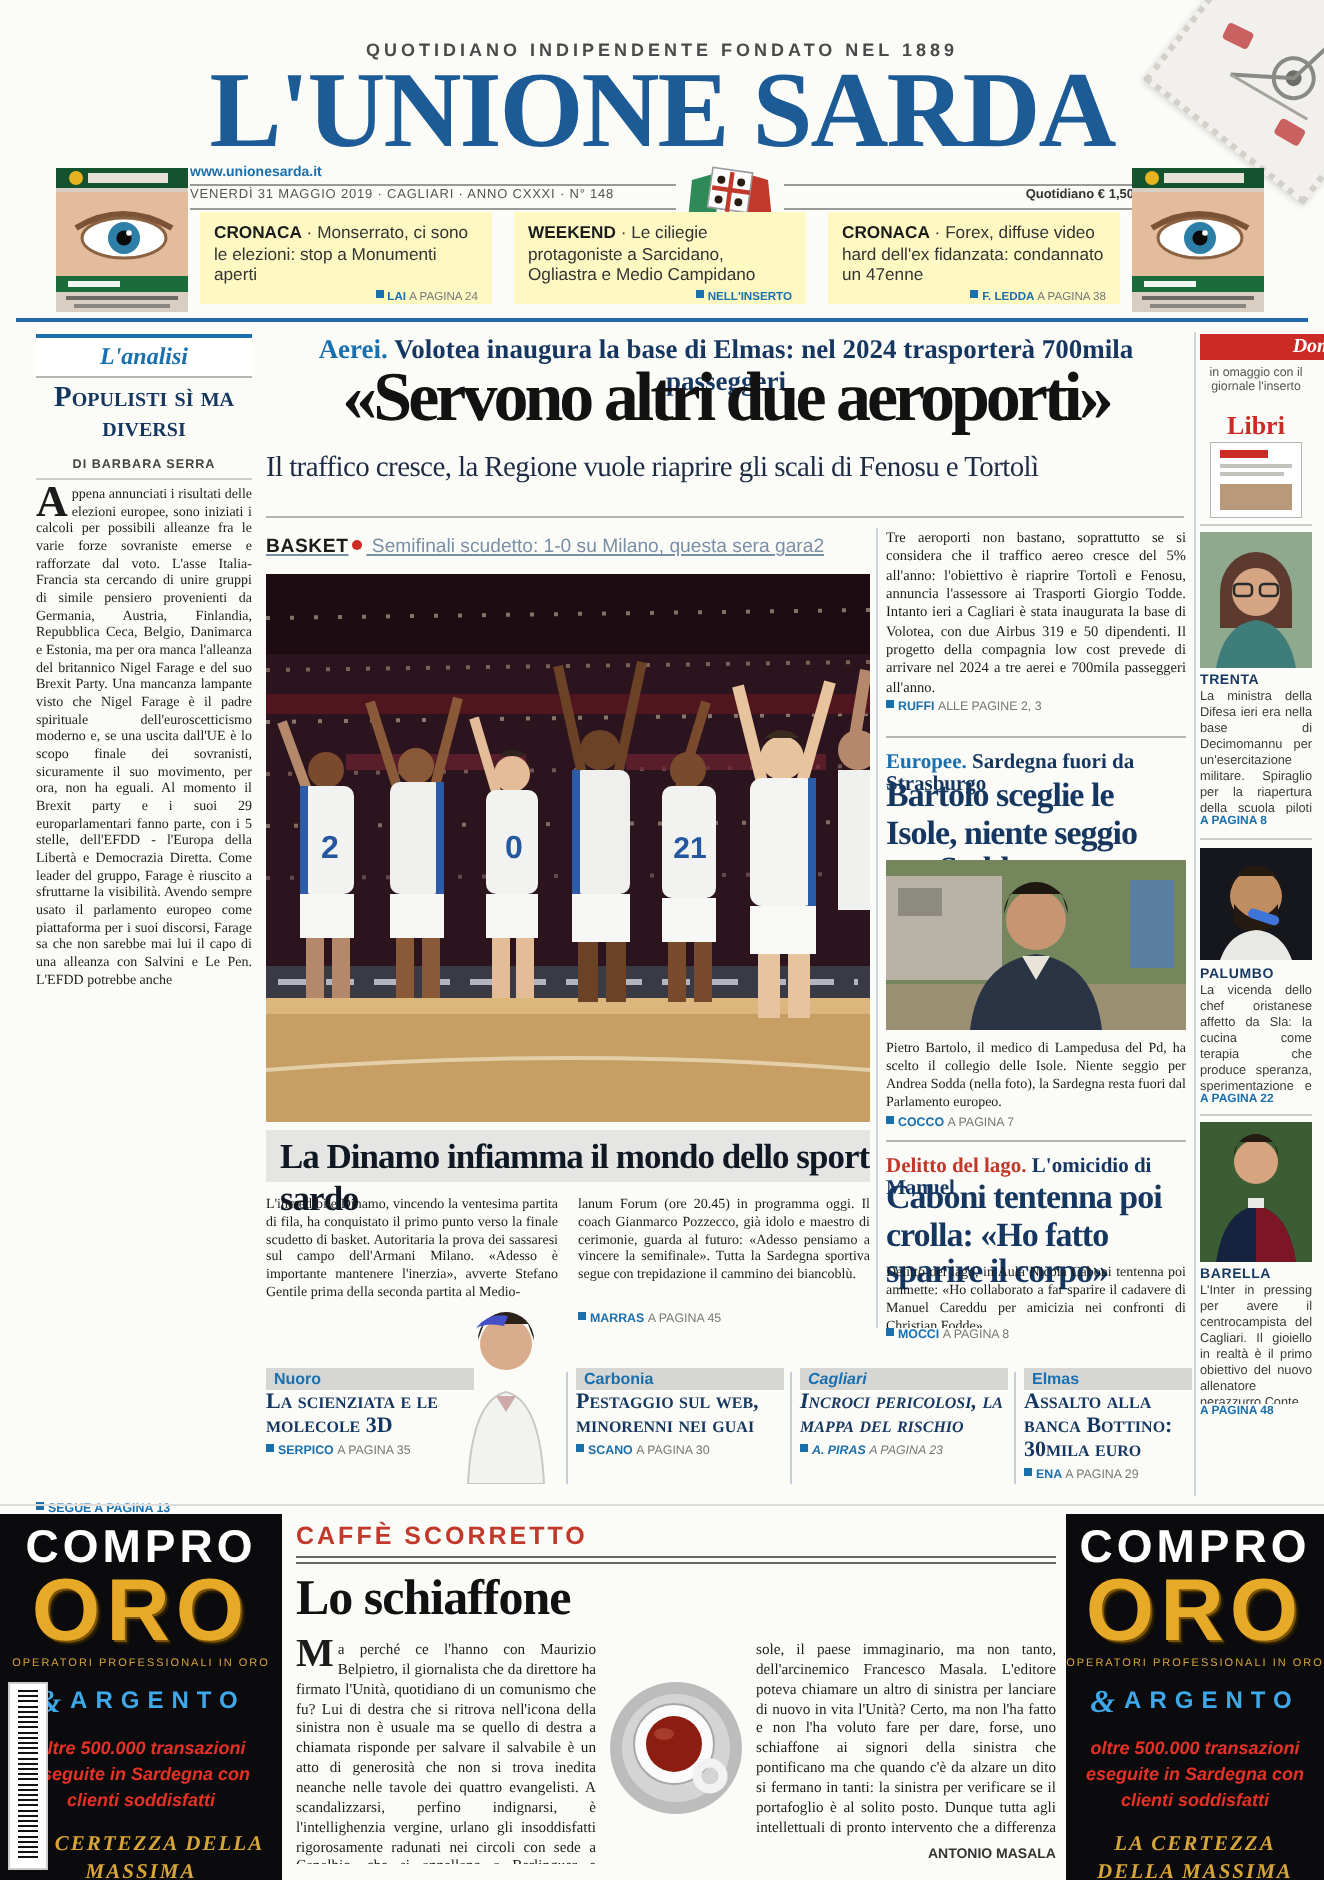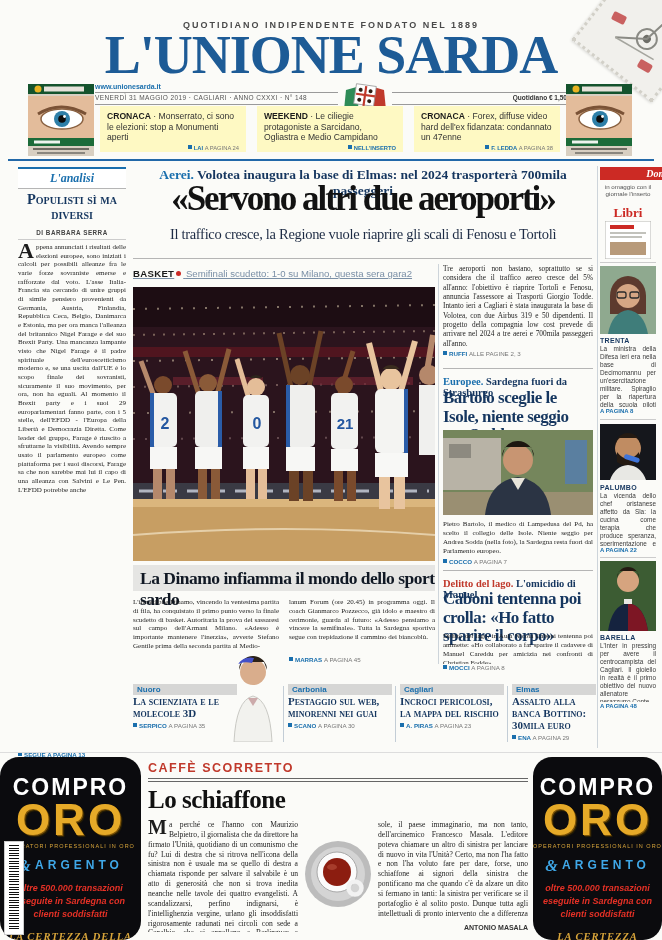--- a/index.html
+++ b/index.html
@@ -32,21 +32,21 @@
              font-family:"Liberation Sans",sans-serif;letter-spacing:.5px;}
   .an-body{top:243px;left:18px;width:108px;height:505px;overflow:hidden;font-size:7px;line-height:1.24;
            text-align:justify;hyphens:auto;}
   .an-body::first-letter{float:left;font-size:22px;line-height:16px;padding-right:2px;font-weight:bold;}
   .segue{top:751px;left:18px;width:108px;font-size:6.2px;}
   
   .kicker{top:167px;left:133px;width:460px;text-align:center;font-size:13.5px;font-weight:bold;color:#15365f;}
   .kicker .topic{color:#1a6fad;}
   .headline{top:181px;left:133px;width:460px;text-align:center;font-size:35px;font-weight:bold;color:#121212;
             letter-spacing:-2px;line-height:1.05;white-space:nowrap;}
-  .subhead{top:226px;left:133px;width:460px;text-align:center;font-size:14.5px;color:#1d2b44;letter-spacing:-.3px;
+  .subhead{top:226px;left:133px;width:460px;font-size:14.5px;color:#1d2b44;letter-spacing:-.3px;
            white-space:nowrap;font-weight:500;}
   .hgray{background:#b5b5b5;height:1px;}
   
   .strap{top:268px;left:133px;width:302px;font-family:"Liberation Sans",sans-serif;font-size:9.6px;color:#7a8fa6;text-decoration:underline;}
   .strap b{color:#1b1b1b;letter-spacing:.3px;}
   .bullet{display:inline-block;width:5px;height:5px;border-radius:50%;vertical-align:1px;margin:0 2px;}
   .bullet.red{background:#cc2a24;}
   .sqbull{display:inline-block;width:4px;height:4px;background:#1a6fad;vertical-align:1px;margin-right:2px;}
   .photo{overflow:hidden;background:#222;}
   .capbar{top:565px;left:133px;width:302px;height:26px;background:#e5e5e3;font-size:17.5px;font-weight:bold;
@@ -79,21 +79,21 @@
   .caffe-label{top:761px;left:148px;font-family:"Liberation Sans",sans-serif;font-size:12.5px;font-weight:bold;
                color:#c0392b;letter-spacing:1.5px;}
   .dblrule{top:778px;left:148px;width:380px;height:4px;border-top:1px solid #666;border-bottom:1px solid #666;box-sizing:border-box;}
   .caffe-head{top:786px;left:148px;font-size:25px;font-weight:bold;color:#111;letter-spacing:-.5px;}
   .caffe-col{font-size:7.6px;line-height:1.3;text-align:justify;hyphens:auto;overflow:hidden;}
   .caffe-col.first::first-letter{float:left;font-size:20px;line-height:15px;padding-right:2px;font-weight:bold;}
   .signature{top:924px;left:348px;width:180px;text-align:right;font-size:7px;font-weight:bold;
              font-family:"Liberation Sans",sans-serif;color:#333;}
   
   .ad{background:#0b0b0e;color:#fff;text-align:center;font-family:"Liberation Sans",sans-serif;overflow:hidden;
-      display:flex;flex-direction:column;align-items:center;padding-top:19px;box-sizing:border-box;border-radius:19px;}
+      display:flex;flex-direction:column;align-items:center;padding-top:5px;box-sizing:border-box;}
   .ad .compro{font-size:23px;font-weight:bold;letter-spacing:2px;line-height:1;}
   .ad .oro{font-size:44px;font-weight:900;color:#e6aa28;letter-spacing:3px;line-height:.95;
            text-shadow:1px 1px 0 #7a5208,2px 2px 1px #2e2202;}
   .ad .operatori{font-size:5.5px;color:#d8a53a;letter-spacing:1px;margin-top:2px;}
   .ad .argrow{margin-top:6px;color:#3fa8e8;}
   .ad .amp{font-family:"Liberation Serif",serif;font-style:italic;font-weight:bold;font-size:16px;vertical-align:-2px;}
   .ad .argento{font-size:12px;font-weight:bold;letter-spacing:4px;}
   .ad .claim{margin-top:7px;font-size:9px;font-weight:bold;font-style:italic;color:#e53126;line-height:1.45;width:92%;}
   .ad .certezza{margin-top:9px;font-family:"Liberation Serif",serif;font-style:italic;font-weight:bold;
                 font-size:10.5px;color:#d8a53a;letter-spacing:1px;line-height:1.3;width:95%;}
@@ -325,21 +325,21 @@
     <path d="M13 20 a14 14 0 0 1 28 0 l-3 -8 -22 0 z" fill="#2b2118"></path>
     <path d="M12 14 q6 -8 16 -6 l-2 5 q-8 -2 -14 1z" fill="#4450c8"></path>
     <path d="M8 92 q2 -42 19 -46 q17 4 19 46 z" fill="#f2f2ee" stroke="#c9c9c4" stroke-width="1"></path>
     <path d="M22 48 l5 8 5 -8 z" fill="#caa"></path>
   </svg>
   <div class="abs" style="top:684px;left:288px;width:104px;">
     <div class="lt-label">Carbonia</div>
     <div class="lt-title">Pestaggio sul web, minorenni nei guai</div>
     <div class="byline" style="margin-top:3px;"><span class="sqbull"></span><span>SCANO</span> <span class="gray">A PAGINA 30</span></div>
   </div>
-  <div class="abs" style="top:684px;left:400px;width:104px;">
+  <div class="abs" style="top:684px;left:400px;width:104px;font-style:italic;">
     <div class="lt-label">Cagliari</div>
     <div class="lt-title">Incroci pericolosi, la mappa del rischio</div>
     <div class="byline" style="margin-top:3px;"><span class="sqbull"></span><span>A. PIRAS</span> <span class="gray">A PAGINA 23</span></div>
   </div>
   <div class="abs" style="top:684px;left:512px;width:84px;">
     <div class="lt-label">Elmas</div>
     <div class="lt-title">Assalto alla banca Bottino: 30mila euro</div>
     <div class="byline" style="margin-top:3px;"><span class="sqbull"></span><span>ENA</span> <span class="gray">A PAGINA 29</span></div>
   </div>
   <div class="abs vsep" style="top:686px;left:283px;height:56px;"></div>

